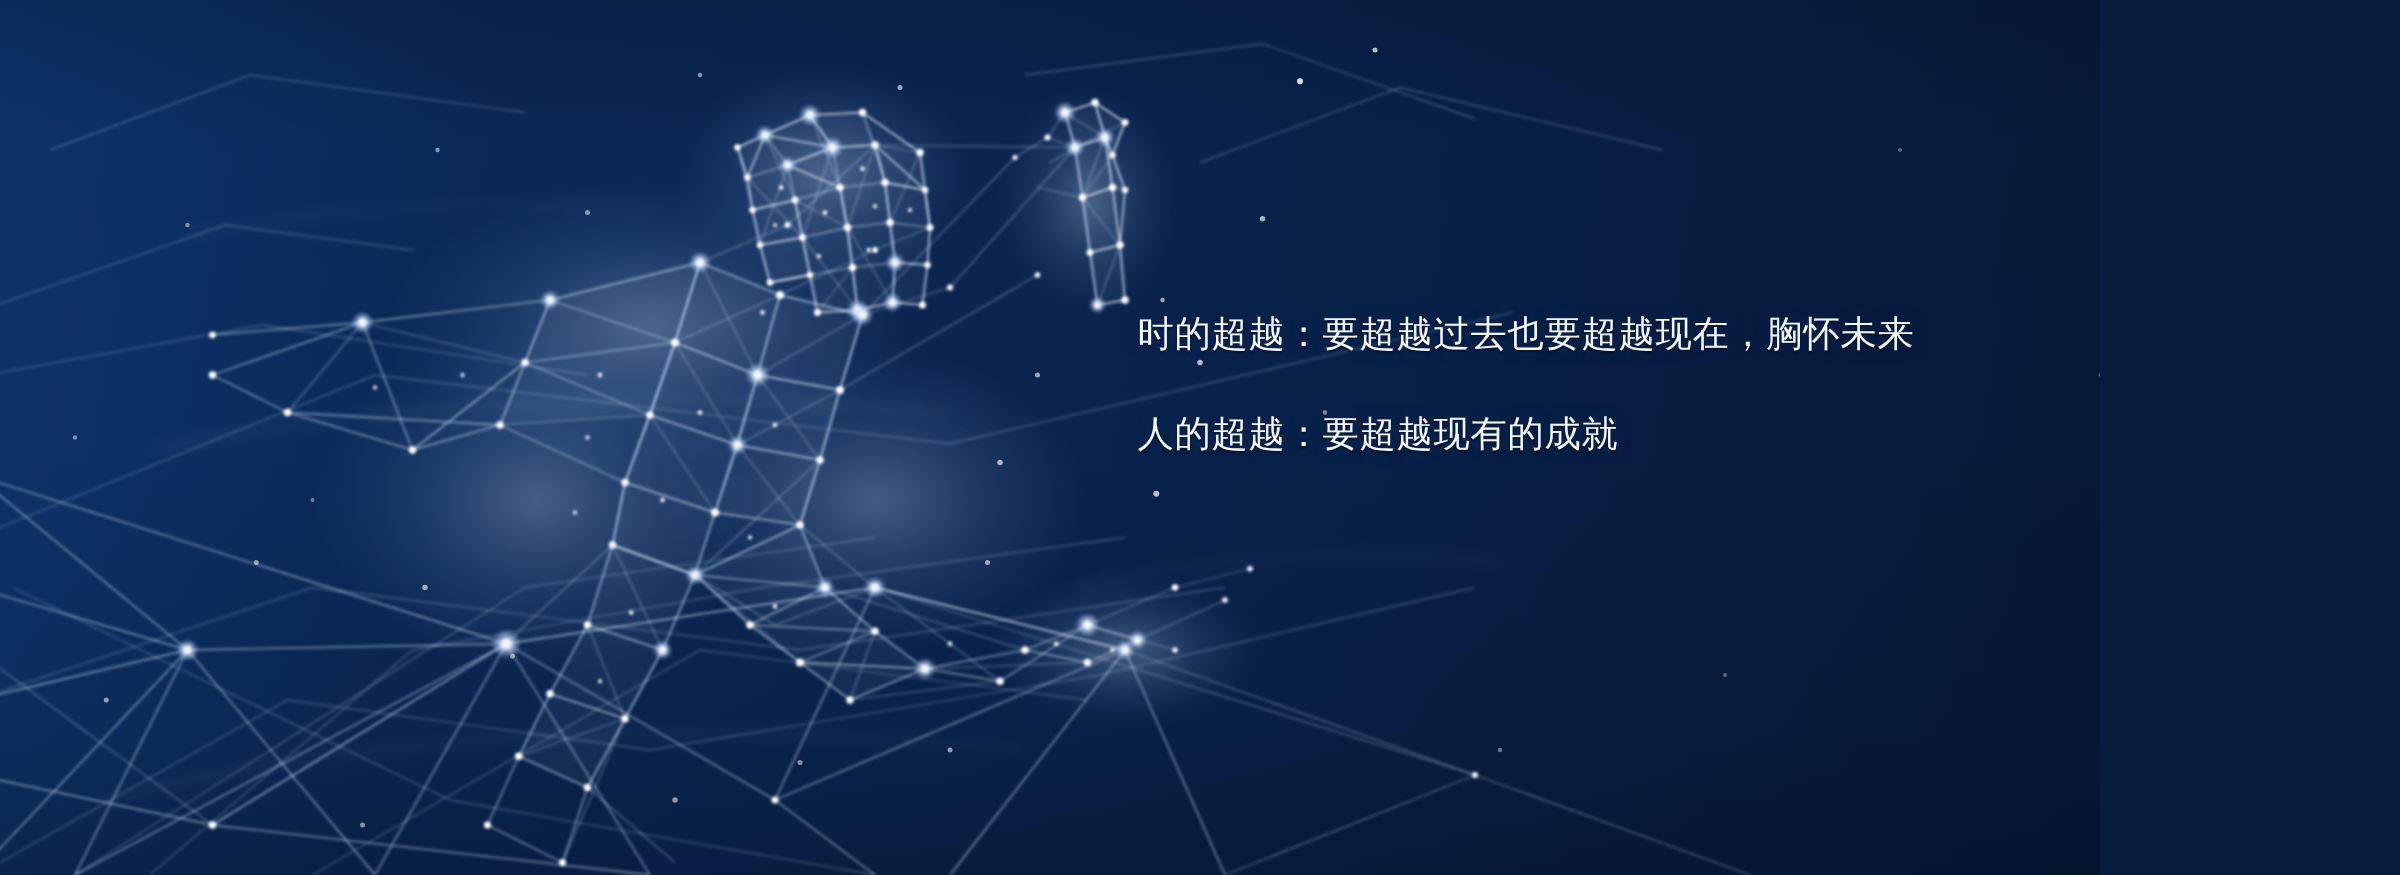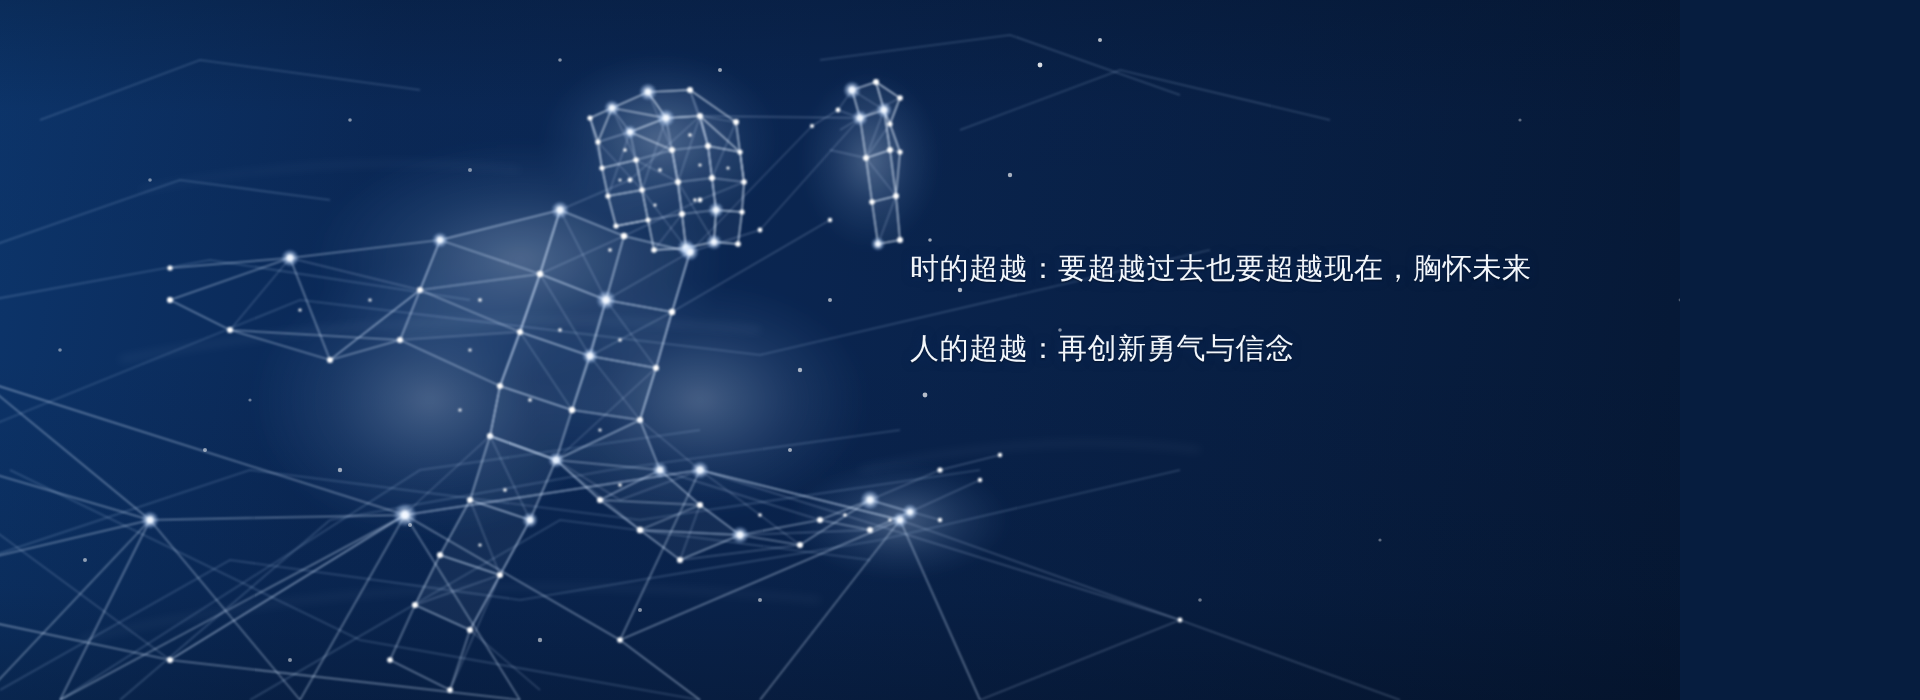--- a/index.html
+++ b/index.html
@@ -563,16 +563,16 @@
     <g stroke="#cfe4ff" fill="none" opacity=".16" filter="url(#softenBig)">
       <path d="M120 360 Q420 300 760 330" stroke-width="2.5"></path>
       <path d="M80 640 Q400 560 820 600" stroke-width="2"></path>
       <path d="M860 470 Q1040 430 1200 450" stroke-width="2"></path>
       <path d="M140 190 Q340 150 520 170" stroke-width="1.6"></path>
     </g>
   </svg>
 
   <div class="copy">
     <div class="copy-line">时的超越：要超越过去也要超越现在，胸怀未来</div>
-    <div class="copy-line">人的超越：再创新勇气与信念</div>
+    <div class="copy-line">人的超越：要超越现有的成就</div>
   </div>
 
 </div>
 
 </body></html>

